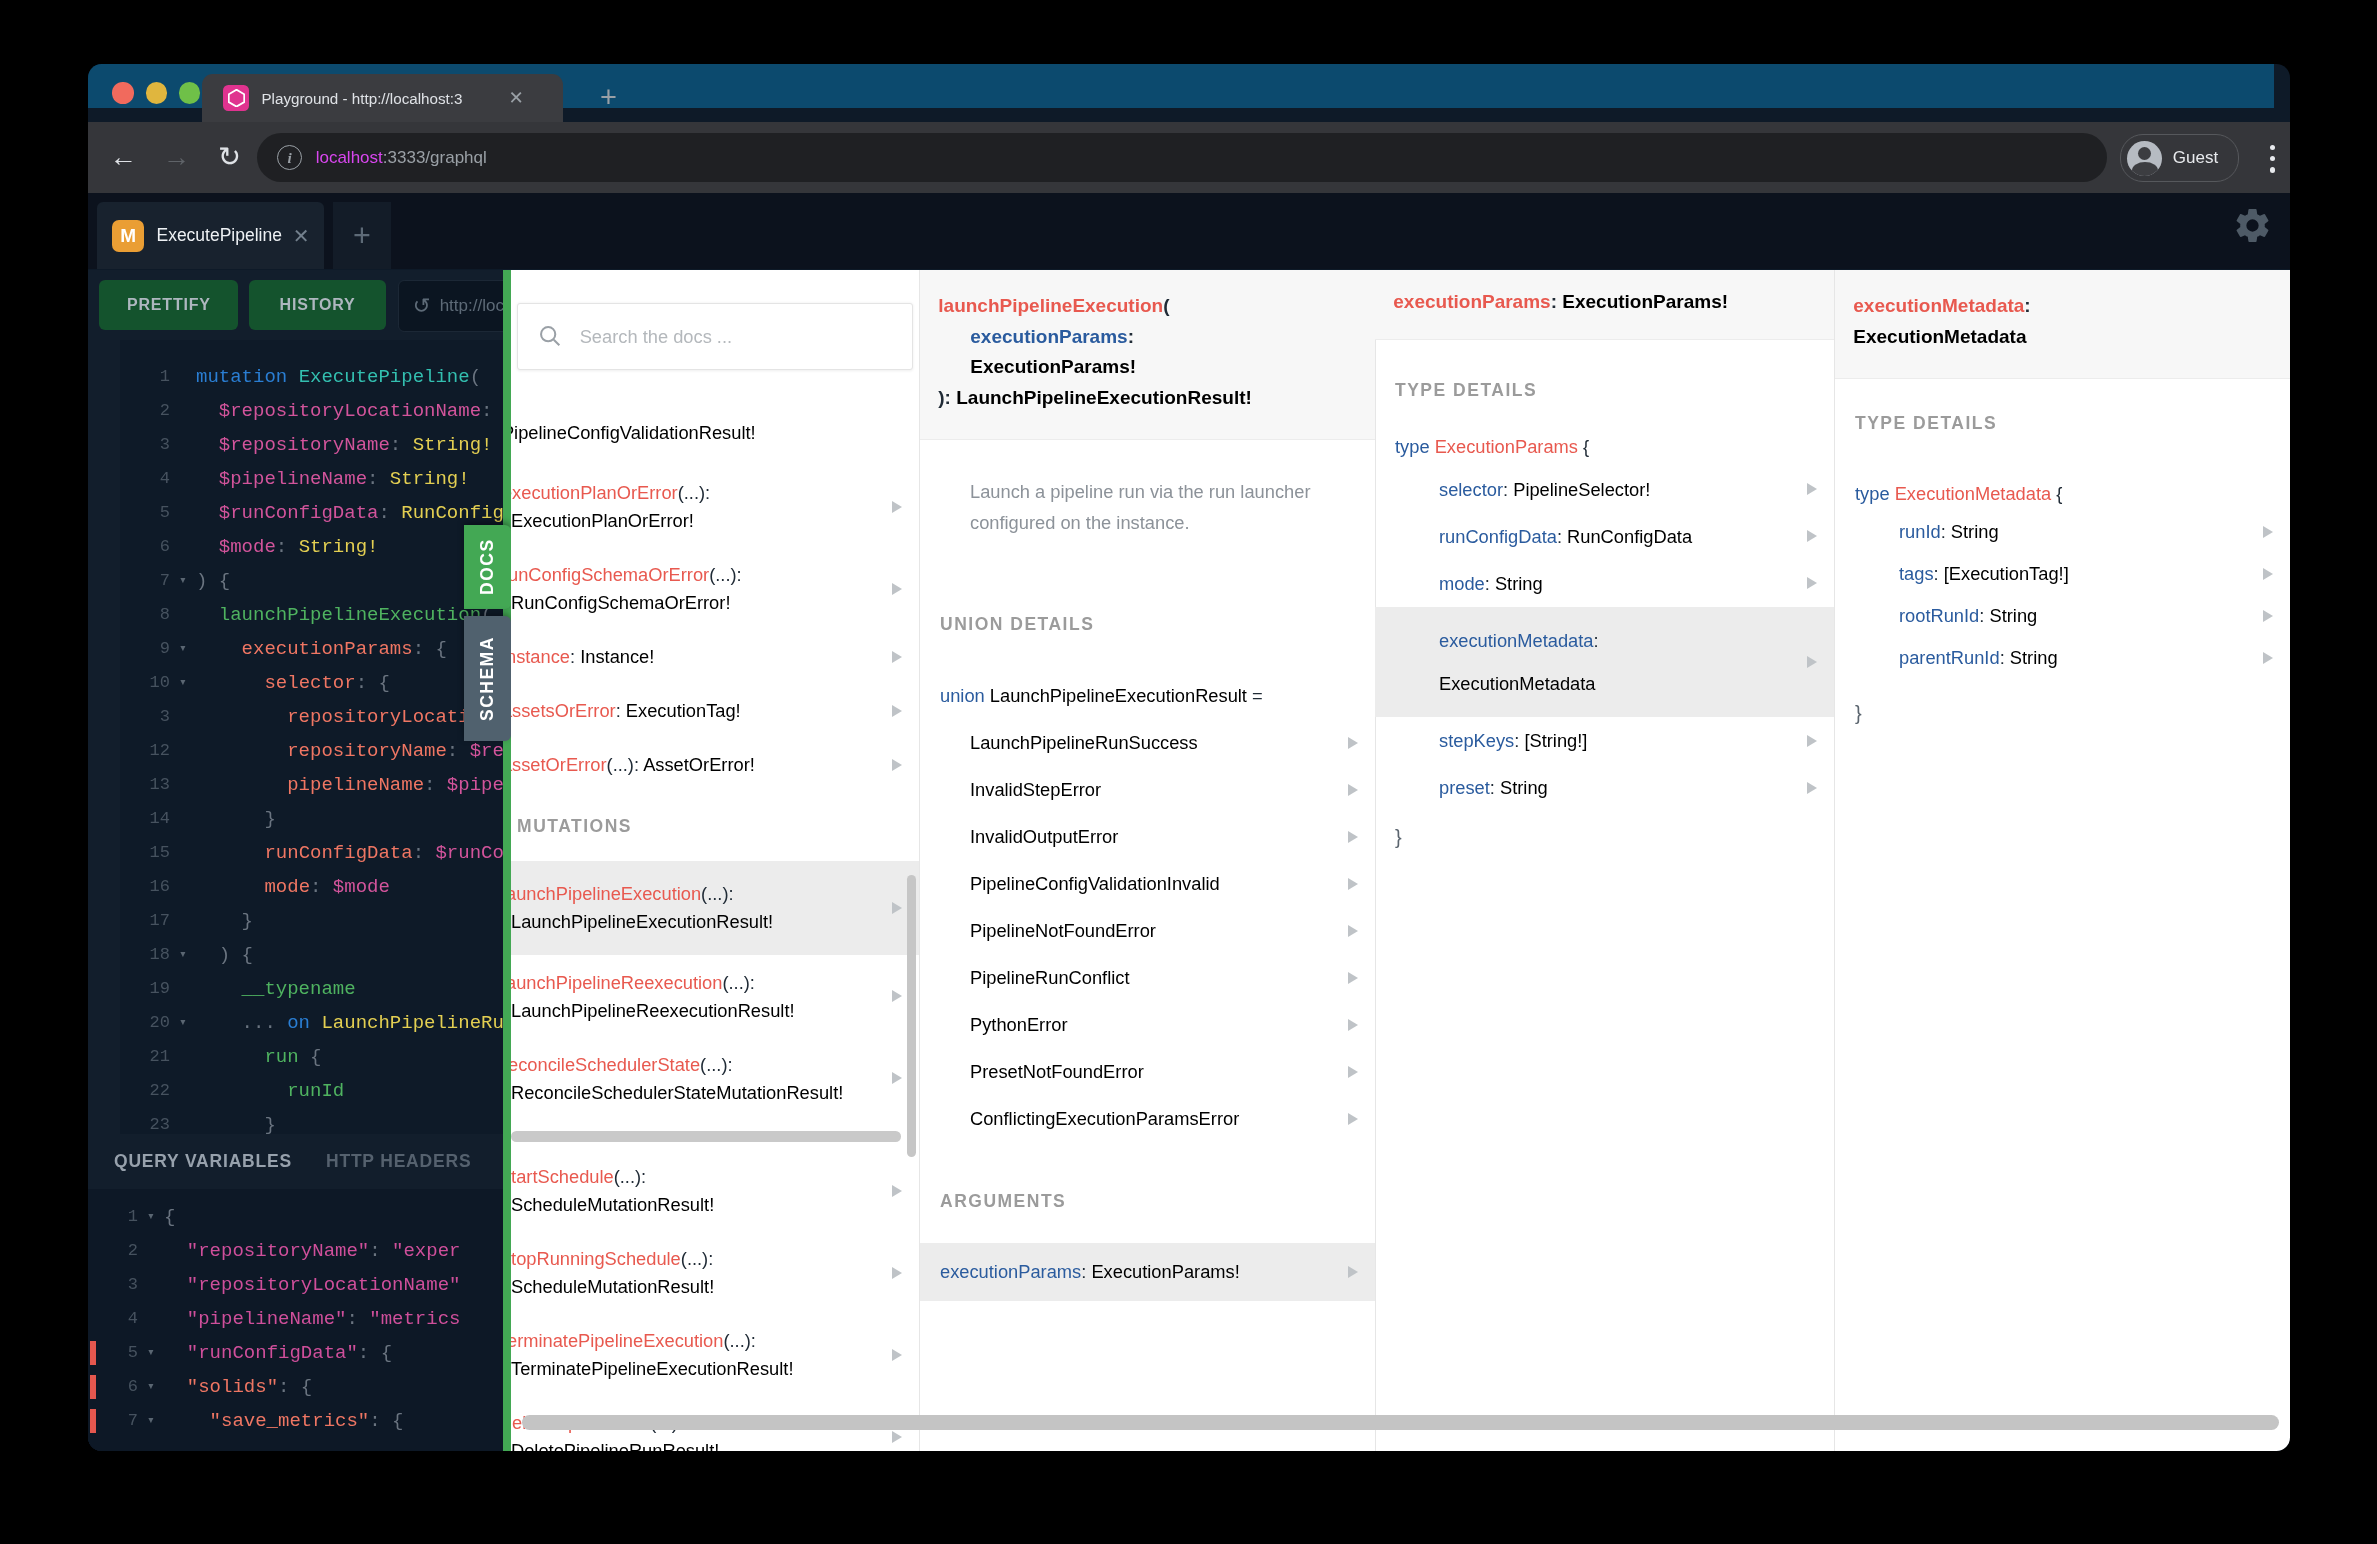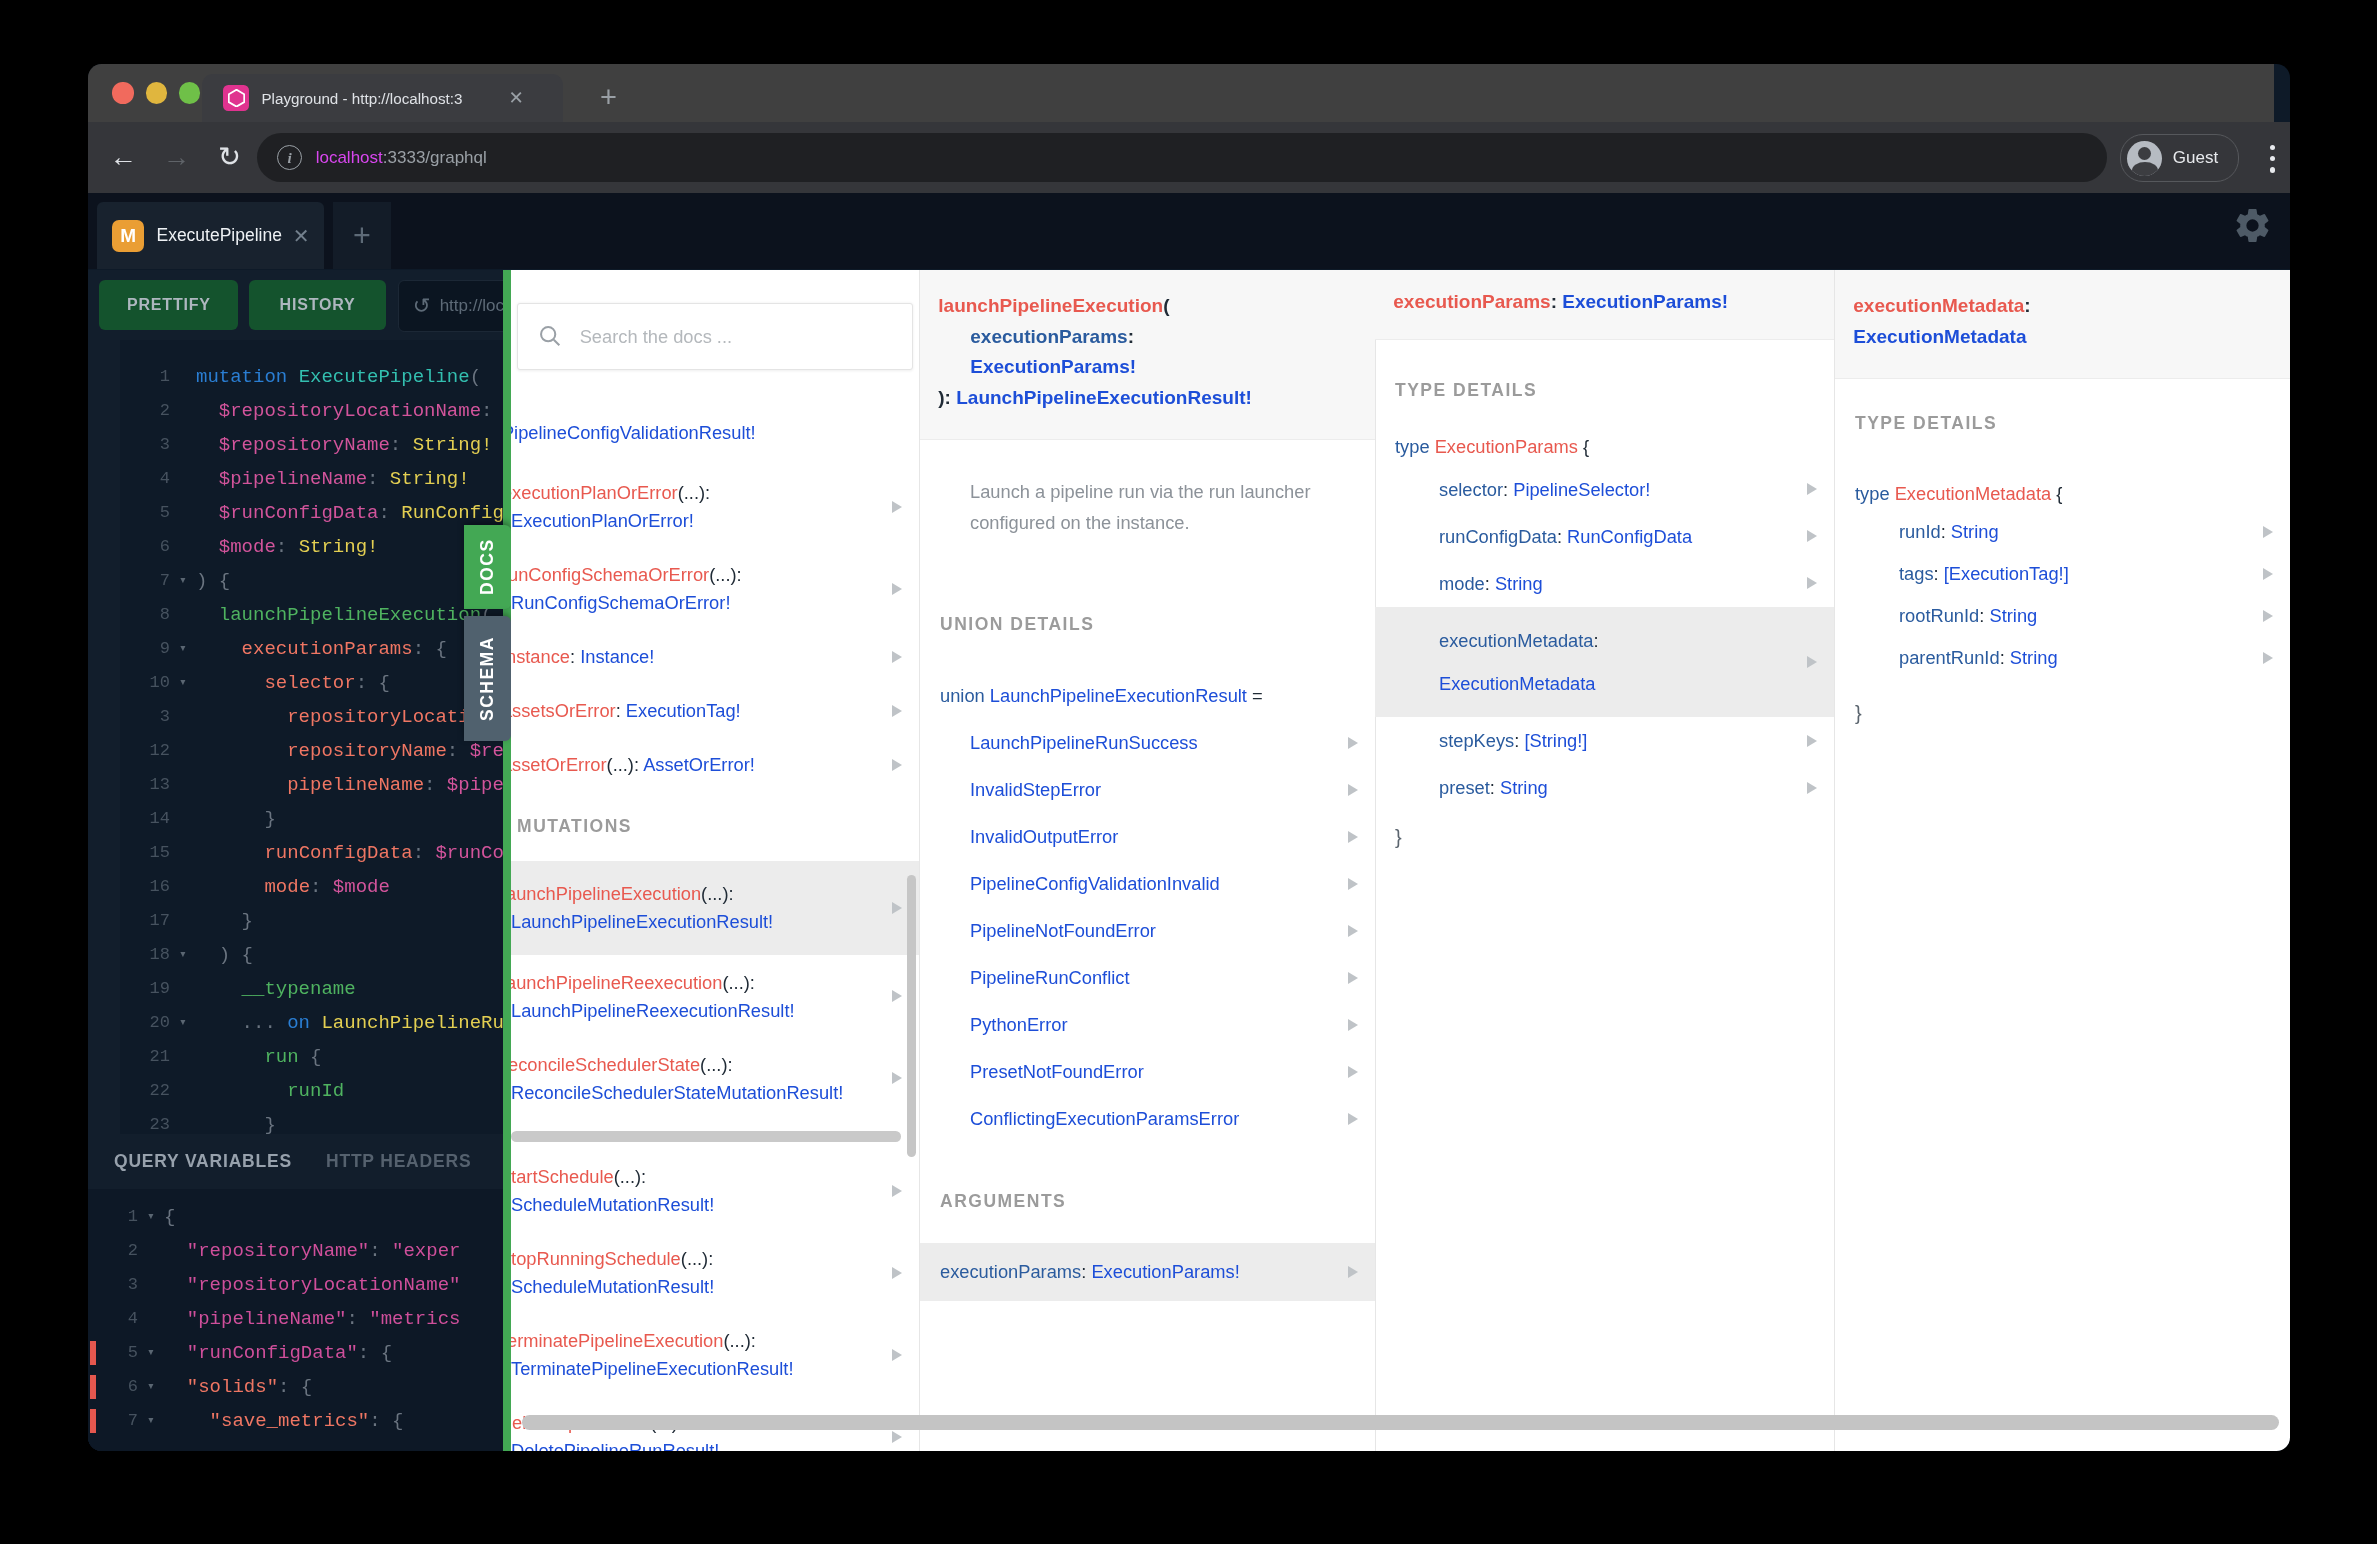--- a/index.html
+++ b/index.html
@@ -1,21 +1,21 @@
 <!DOCTYPE html>
 <html style="font-size:12.2px"><head>
 <meta charset="utf-8">
 <style>
   html,body{margin:0;padding:0}
   body{width:2377px;height:1544px;background:#000;position:relative;overflow:hidden;
        font-family:"Liberation Sans",sans-serif;}
   .window{position:absolute;left:88px;top:64px;width:2202px;height:1387px;border-radius:13.7px;
           overflow:hidden;background:#0e1a28;box-shadow:0 30.5px 107px rgba(0,0,0,.9);}
   
-  .titlebar{position:absolute;left:0;top:0;right:16px;height:58px;background:#404040;}
+  .titlebar{position:absolute;left:0;top:0;right:16px;height:44px;background:#0c4a6e;}
   .dot{position:absolute;top:18.3px;width:21.3px;height:21.3px;border-radius:50%;}
   .dot.r{left:24.4px;background:#f16a5d}.dot.y{left:58px;background:#e0b63e}.dot.g{left:91px;background:#6fc048}
   .btab{position:absolute;left:114px;top:10px;width:361px;height:48px;background:#3b3c40;
         border-radius:10.7px 10.7px 0 0;display:flex;align-items:center;}
   .favicon{width:26px;height:26px;margin-left:21.3px;background:#e0338f;border-radius:5.3px;
            display:flex;align-items:center;justify-content:center;flex:0 0 auto;}
   .btab-title{margin-left:12.2px;font-size:15.2px;color:#dfe2e6;white-space:nowrap;overflow:hidden;width:244px;}
   .tab-x{margin-left:3px;color:#9aa0a6;font-size:18.3px;}
   .newtab{position:absolute;left:499px;top:13.7px;width:43px;height:40px;color:#9aa0a6;font-size:29px;
           display:flex;align-items:center;justify-content:center;font-weight:300;}
@@ -78,21 +78,21 @@
   .green-strip{position:absolute;left:415px;top:0;width:8.4px;height:100%;background:#43a854;}
   .side-tab{position:absolute;left:376px;width:47px;border-radius:6.1px 0 0 6.1px;color:#fff;font-weight:bold;
             font-size:17.5px;letter-spacing:1.5px;display:flex;align-items:center;justify-content:center;
             writing-mode:vertical-rl;transform:rotate(180deg);box-shadow:0 2.3px 6.1px rgba(0,0,0,.35);}
   .docs-side{top:255px;height:84px;background:#43a854;}
   .schema-side{top:346px;height:125px;background:#50616e;}
   
   .docs{position:absolute;left:423px;top:0;right:0;bottom:0;background:#fff;color:#202b36;font-size:18.3px;}
   .col{position:absolute;top:0;bottom:0;overflow:hidden;border-right:0.8px solid #e6e6e6;}
   .col1{left:0;width:408px}.col2{left:409px;width:455px}.col3{left:864px;width:459px}.col4{left:1324px;width:455px}
-  .d-red{color:#e8594f}.d-blue{color:#2a5b9e}.d-orange{color:#1d4ed8}.d-dk{color:#202b36}
+  .d-red{color:#e8594f}.d-blue{color:#2a5b9e}.d-orange{color:#000000}.d-dk{color:#202b36}
   .tri{position:absolute;right:17px;top:50%;margin-top:-6.1px;width:0;height:0;
        border-left:10px solid #bfc3c7;border-top:6.1px solid transparent;border-bottom:6.1px solid transparent;}
   
   .search-wrap{margin:33px 6.1px 0 6.1px;height:65px;background:#fff;border:0.8px solid #e4e4e4;border-radius:3px;
                box-shadow:0 0.8px 3px rgba(0,0,0,.07);display:flex;align-items:center;}
   .search-wrap svg{margin-left:20px;flex:0 0 auto;}
   .search-input{border:none;outline:none;margin-left:15.2px;font-size:18.3px;color:#6b7177;width:289px;
                 font-family:"Liberation Sans",sans-serif;background:transparent;}
   .search-input::placeholder{color:#b4b8bc;}
   #col1-list{margin-top:49px;}

